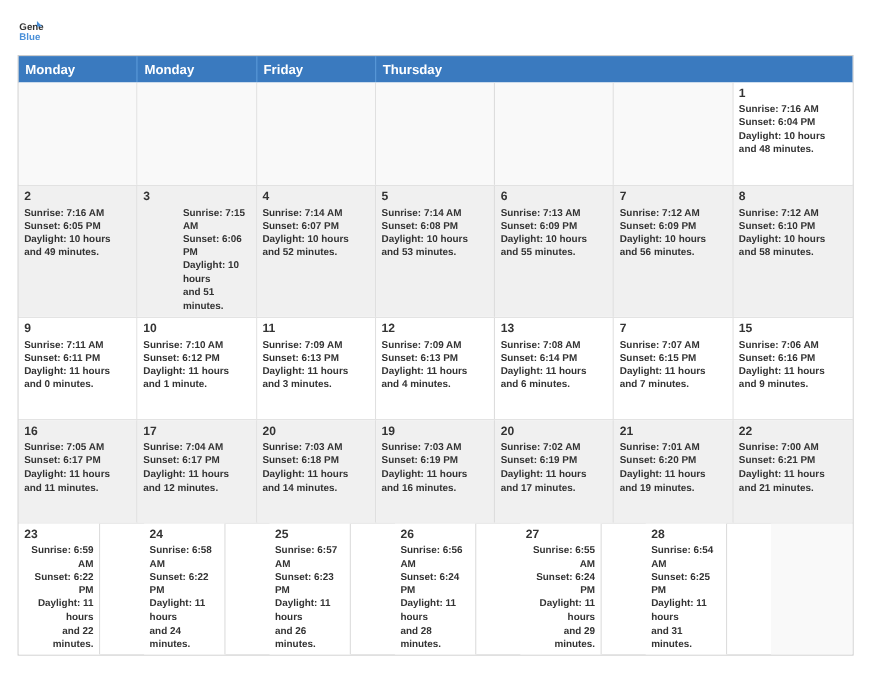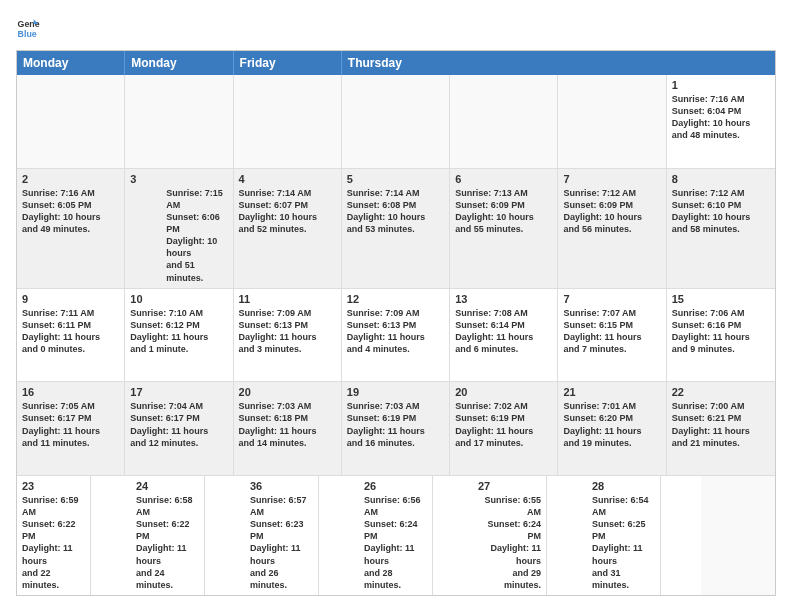--- a/index.html
+++ b/index.html
@@ -295,34 +295,34 @@
             <span class="day-num">22</span>
             <div class="cell-text" style="white-space: pre-line;">Sunrise: 7:00 AM
 Sunset: 6:21 PM
 Daylight: 11 hours
 and 21 minutes.</div>
           </div>
         </div>
         <div class="cal-row">
           <div class="cal-cell">
             <span class="day-num">23</span>
-            <div class="cell-text" style="white-space: pre-line;">Sunrise: 6:59 AM
+            <div class="cell-text" style="white-space: pre-line; text-align: right;">Sunrise: 6:59 AM
 Sunset: 6:22 PM
 Daylight: 11 hours
 and 22 minutes.</div>
           </div>
           <div class="cal-cell">
             <span class="day-num">24</span>
             <div class="cell-text" style="white-space: pre-line;">Sunrise: 6:58 AM
 Sunset: 6:22 PM
 Daylight: 11 hours
 and 24 minutes.</div>
           </div>
           <div class="cal-cell">
-            <span class="day-num">36</span>
+            <span class="day-num">25</span>
             <div class="cell-text" style="white-space: pre-line;">Sunrise: 6:57 AM
 Sunset: 6:23 PM
 Daylight: 11 hours
 and 26 minutes.</div>
           </div>
           <div class="cal-cell">
             <span class="day-num">26</span>
             <div class="cell-text" style="white-space: pre-line;">Sunrise: 6:56 AM
 Sunset: 6:24 PM
 Daylight: 11 hours

